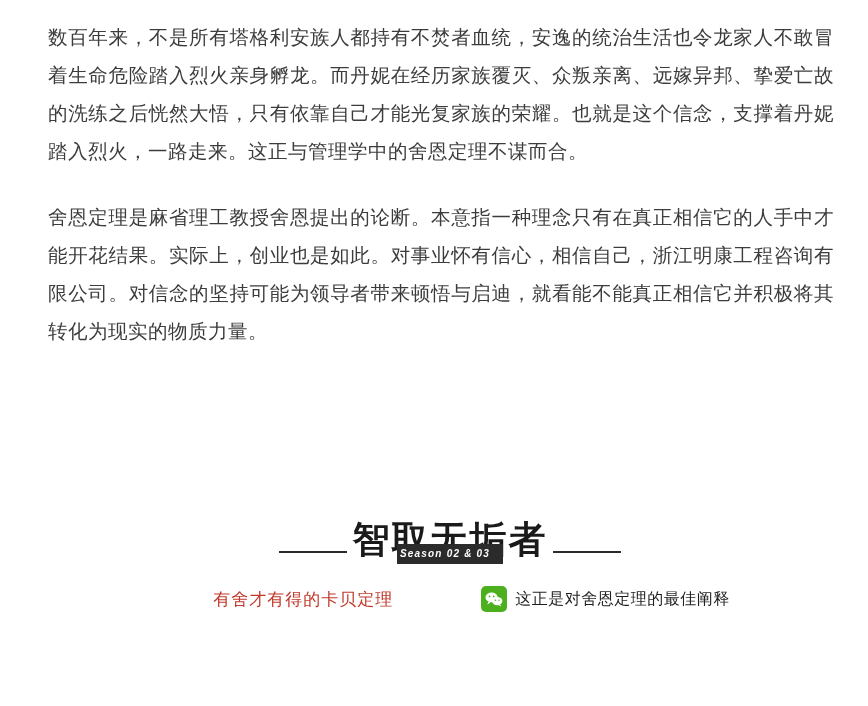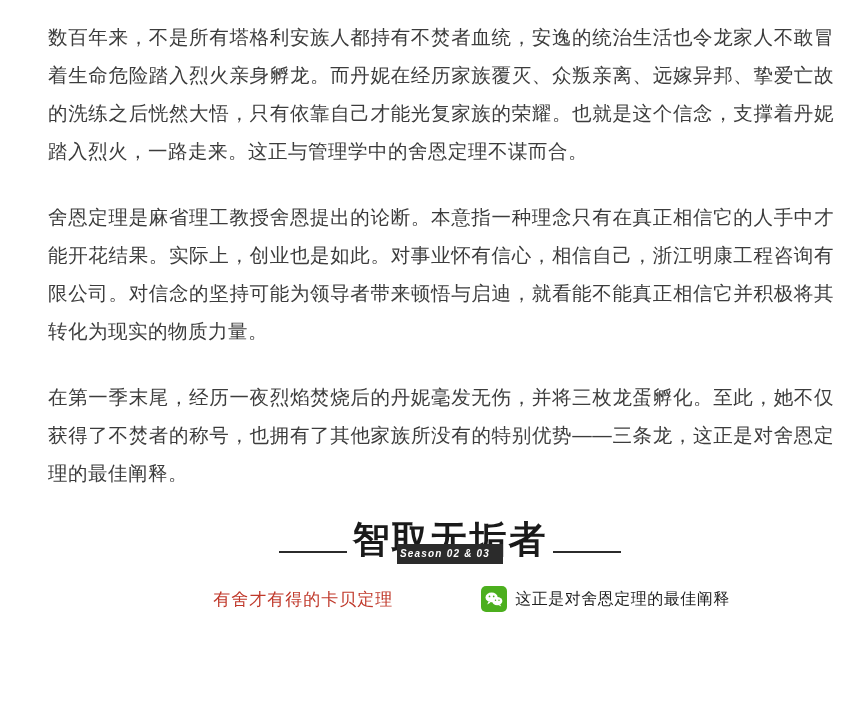--- a/index.html
+++ b/index.html
@@ -108,21 +108,20 @@
     flex: none;
   }
   .wechat-badge svg { display: block; }
 </style>
 </head>
 <body>
 
 <div class="article">
   <p class="para">数百年来，不是所有塔格利安族人都持有不焚者血统，安逸的统治生活也令龙家人不敢冒着生命危险踏入烈火亲身孵龙。而丹妮在经历家族覆灭、众叛亲离、远嫁异邦、挚爱亡故的洗练之后恍然大悟，只有依靠自己才能光复家族的荣耀。也就是这个信念，支撑着丹妮踏入烈火，一路走来。这正与管理学中的舍恩定理不谋而合。</p>
   <p class="para">舍恩定理是麻省理工教授舍恩提出的论断。本意指一种理念只有在真正相信它的人手中才能开花结果。实际上，创业也是如此。对事业怀有信心，相信自己，浙江明康工程咨询有限公司。对信念的坚持可能为领导者带来顿悟与启迪，就看能不能真正相信它并积极将其转化为现实的物质力量。</p>
-  <p class="para">在第一季末尾，经历一夜烈焰焚烧后的丹妮毫发无伤，并将三枚龙蛋孵化。至此，她不仅获得了不焚者的称号，也拥有了其他家族所没有的特别优势——三条龙，这正是对舍恩定理的最佳阐释。</p>
 </div>
 
 <div class="footer-block">
   <div class="title-wrap">
     <div class="big-title">智取无垢者</div>
     <div class="rule-row">
       <span class="rule"></span>
       <span class="rule-spacer"></span>
       <span class="rule"></span>
     </div>

